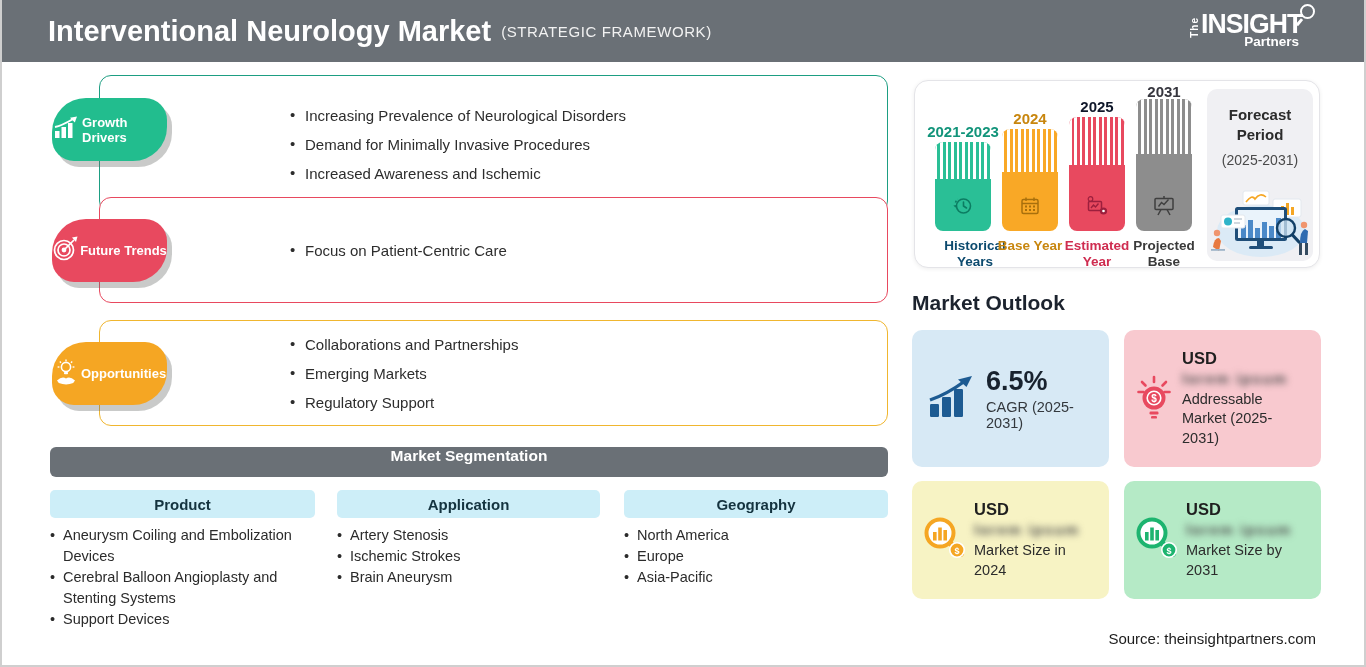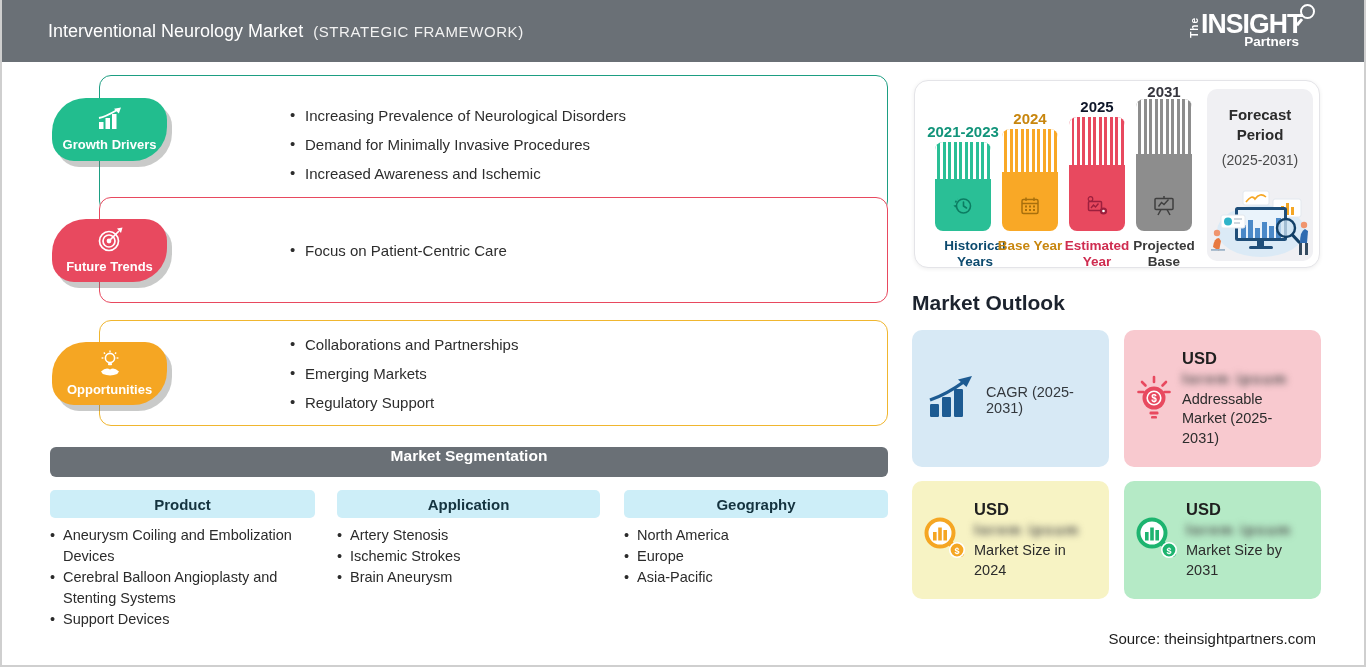--- a/index.html
+++ b/index.html
@@ -3,40 +3,40 @@
 <meta charset="utf-8">
 <style>
   * { margin:0; padding:0; box-sizing:border-box; }
   body { font-family:"Liberation Sans", sans-serif; background:#fff; }
   .page { position:relative; width:1366px; height:667px; background:#fff;
           border-left:2px solid #cfcfcf; border-right:2px solid #cfcfcf; border-bottom:2px solid #cfcfcf; overflow:hidden; }
 
   
   .header { position:absolute; top:0; left:0; width:100%; height:62px; background:#6a7076; }
   .header-title { position:absolute; left:46px; top:0; height:62px; display:flex; align-items:center; gap:10px; }
-  .ht-main { font-size:18px; font-weight:400; color:#fff; }
+  .ht-main { font-size:29px; font-weight:700; color:#fff; }
   .ht-sub  { font-size:15px; font-weight:500; color:#f2f2f2; letter-spacing:0.6px; }
   .logo { position:absolute; top:10px; right:56px; display:flex; align-items:flex-start; color:#fff; }
   .logo-the { writing-mode:vertical-rl; transform:rotate(180deg); font-size:10px; font-weight:700; letter-spacing:1px; margin-top:7px; margin-right:1px; }
   .logo-insight { display:block; font-size:28px; font-weight:800; letter-spacing:-1px; line-height:1; transform:scaleX(0.95); transform-origin:left; }
   .logo-partners { display:block; text-align:right; font-size:13.5px; font-weight:700; margin-top:-4px; margin-right:9px; }
   .logo-lens { position:absolute; right:-7px; top:-6px; width:15px; height:15px; border:2.5px solid #fff; border-radius:50%; }
   .logo-lens::after { content:""; position:absolute; left:-4px; top:12px; width:2.5px; height:8px; background:#fff; transform:rotate(40deg); }
 
   
   .fbox { position:absolute; left:97px; width:789px; border-radius:12px; background:#fff; }
   .fbox ul { position:absolute; left:190px; right:20px; top:0; bottom:0; display:flex; flex-direction:column; justify-content:center; gap:12px; list-style:none; }
   .fbox li { position:relative; padding-left:15px; font-size:15px; color:#2d2d2d; }
   .fbox li::before { content:"•"; position:absolute; left:0; top:-1px; color:#2d2d2d; }
   .fbox-drivers { top:75px;  height:138px; border:1.6px solid #1d9e82; }
   .fbox-trends  { top:197px; height:106px; border:1.6px solid #e8495f; }
   .fbox-opps    { top:320px; height:106px; border:1.6px solid #f0b62f; }
 
   .badge { position:absolute; left:50px; width:115px; height:63px; border-radius:34px 22px 34px 22px;
-           display:flex; flex-direction:column; align-items:center; justify-content:center; gap:2px;
+           display:flex; flex-direction:row; align-items:center; justify-content:center; gap:2px;
            color:#fff; z-index:3; box-shadow:5px 6px 0 rgba(100,104,100,0.35); }
   .badge-label { font-size:13px; font-weight:700; }
   .badge-drivers { top:98px;  background:#22bd8e; }
   .badge-trends  { top:219px; background:#e8495f; }
   .badge-opps    { top:342px; background:#f5a623; }
 
   
   .seg-bar { position:absolute; left:48px; top:447px; width:838px; height:30px; background:#6a7076; border-radius:6px;
              display:flex; justify-content:center; color:#fff; font-weight:700; font-size:15.5px; }
   .seg-head { position:absolute; top:490px; height:28px; background:#cdeef8; border-radius:5px;
@@ -319,20 +319,21 @@
     <span>
       <svg width="46" height="42" viewBox="0 0 46 42">
         <rect x="2" y="28" width="9" height="13" rx="1.2" fill="#1d5b92"></rect>
         <rect x="14" y="21" width="9" height="20" rx="1.2" fill="#1d5b92"></rect>
         <rect x="26" y="13" width="9" height="28" rx="1.2" fill="#1d5b92"></rect>
         <path d="M2 24 C 14 20, 26 13, 37 5" stroke="#1d5b92" stroke-width="3.4" fill="none"></path>
         <polygon points="44,0 30,3.5 38.5,11" fill="#1d5b92"></polygon>
       </svg>
     </span>
     <span>
+      <div class="cagr-value">6.5%</div>
       <div class="cagr-caption">CAGR (2025-2031)</div>
     </span>
   </div>
 
   <div class="card card-pink">
     <span>
       <svg width="40" height="48" viewBox="0 0 40 48">
         <g stroke="#e8495f" stroke-width="2.6" stroke-linecap="round">
           <line x1="20" y1="4" x2="20" y2="9"></line>
           <line x1="8" y1="9" x2="11.5" y2="12.5"></line>

